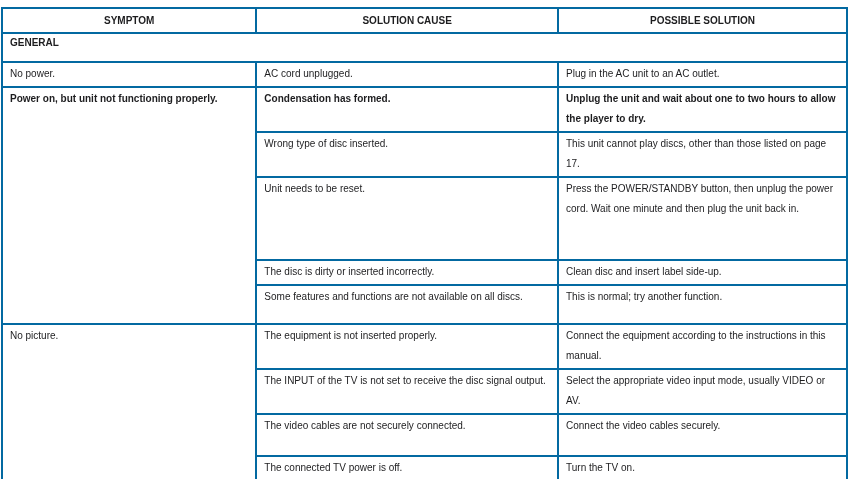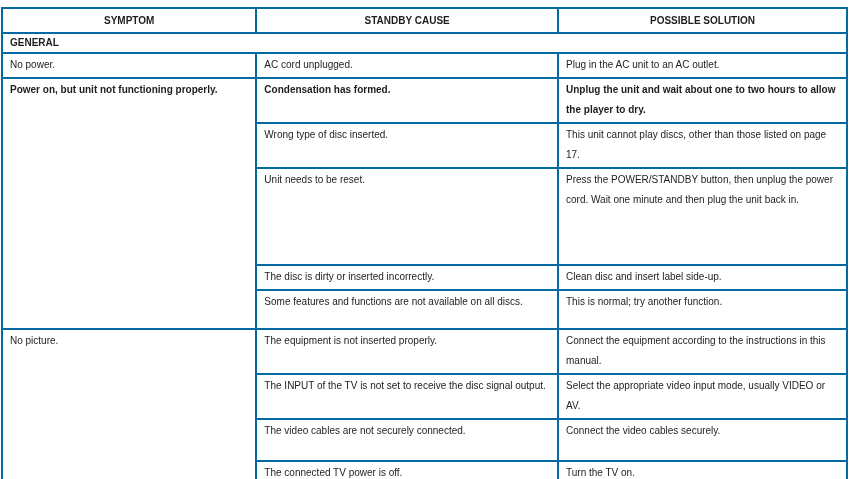--- a/index.html
+++ b/index.html
@@ -36,44 +36,44 @@
   .tbl th.hdr {
     text-align: center;
     font-weight: bold;
     padding: 2px 4px;
     line-height: 19px;
   }
   .tbl td.section {
     font-weight: bold;
     line-height: 16px;
     padding-top: 1px;
-    padding-bottom: 1px;
+    padding-bottom: 10px;
   }
   
   .rh-21 { height: 21px; }
   .rh-16 { height: 16px; }
   .rh-43 { height: 43px; font-weight: bold; }
   .rh-42 { height: 42px; margin-left: 35px; }
-  .rh-97 { height: 97px; }
+  .rh-97 { height: 83px; }
   .rh-39 { height: 39px; margin-top: 24px; }
   .rh-19 { height: 19px; }
 </style>
 </head>
 <body>
 
 <table class="tbl">
   <colgroup>
     <col class="c1">
     <col class="c2">
     <col class="c3">
   </colgroup>
   <thead>
     <tr class="rh-21">
       <th class="hdr">SYMPTOM</th>
-      <th class="hdr">STANDBY CAUSE</th>
+      <th class="hdr">SOLUTION CAUSE</th>
       <th class="hdr">POSSIBLE SOLUTION</th>
     </tr>
   </thead>
   <tbody>
     <tr class="rh-16">
       <td colspan="3" class="section">GENERAL</td>
     </tr>
 
     <tr class="rh-21">
       <td>No power.</td>

